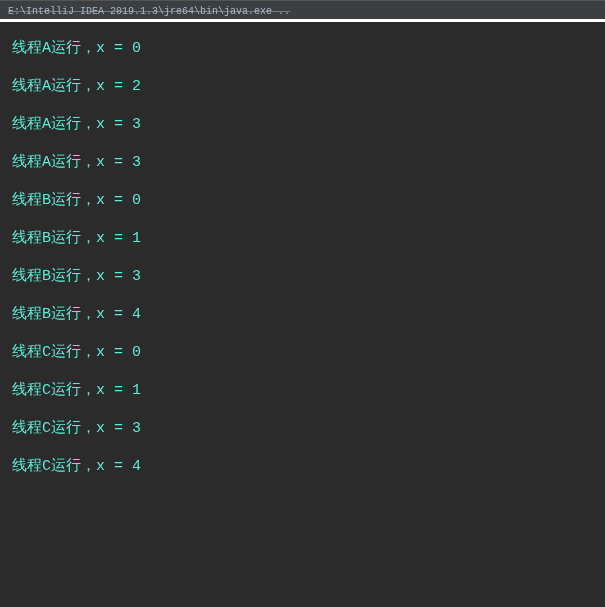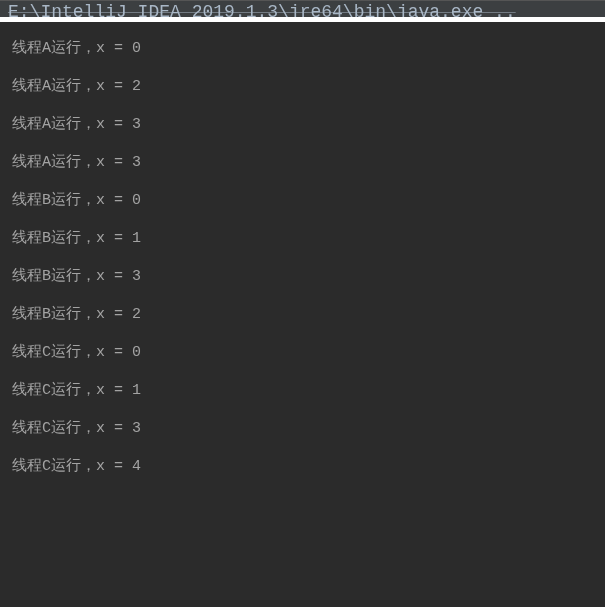--- a/index.html
+++ b/index.html
@@ -16,55 +16,55 @@
     }
     .console-container {
       width: 100%;
       height: 100%;
       background-color: #2b2b2b;
     }
     .header-line {
       background-color: #3c3f41;
       color: #a9b7c6;
       padding: 2px 8px;
-      font-size: 18px;
+      font-size: 10px;
       white-space: nowrap;
       overflow: hidden;
       border-top: 1px solid #555;
-      border-bottom: 5px solid #ffffff;
+      border-bottom: 3px solid #ffffff;
       height: 22px;
       line-height: 18px;
       text-decoration: line-through;
       text-decoration-thickness: 1px;
       text-decoration-color: rgba(169, 183, 198, 0.5);
     }
     .output-area {
       padding: 8px 12px;
       background-color: #2b2b2b;
     }
     .output-line {
-      color: #a3a3a3;
+      color: #5eead4;
       font-size: 15px;
       line-height: 38px;
       white-space: pre;
       font-family: "Consolas", "Monaco", "Courier New", monospace;
     }
   </style>
 </head>
 <body>
 
 <div class="console-container">
   <div class="header-line">E:\IntelliJ IDEA 2019.1.3\jre64\bin\java.exe  ..</div>
   <div class="output-area">
     <div class="output-line">线程A运行，x = 0</div>
     <div class="output-line">线程A运行，x = 2</div>
     <div class="output-line">线程A运行，x = 3</div>
     <div class="output-line">线程A运行，x = 3</div>
     <div class="output-line">线程B运行，x = 0</div>
     <div class="output-line">线程B运行，x = 1</div>
     <div class="output-line">线程B运行，x = 3</div>
-    <div class="output-line">线程B运行，x = 2</div>
+    <div class="output-line">线程B运行，x = 4</div>
     <div class="output-line">线程C运行，x = 0</div>
     <div class="output-line">线程C运行，x = 1</div>
     <div class="output-line">线程C运行，x = 3</div>
     <div class="output-line">线程C运行，x = 4</div>
   </div>
 </div>
 
 </body></html>

